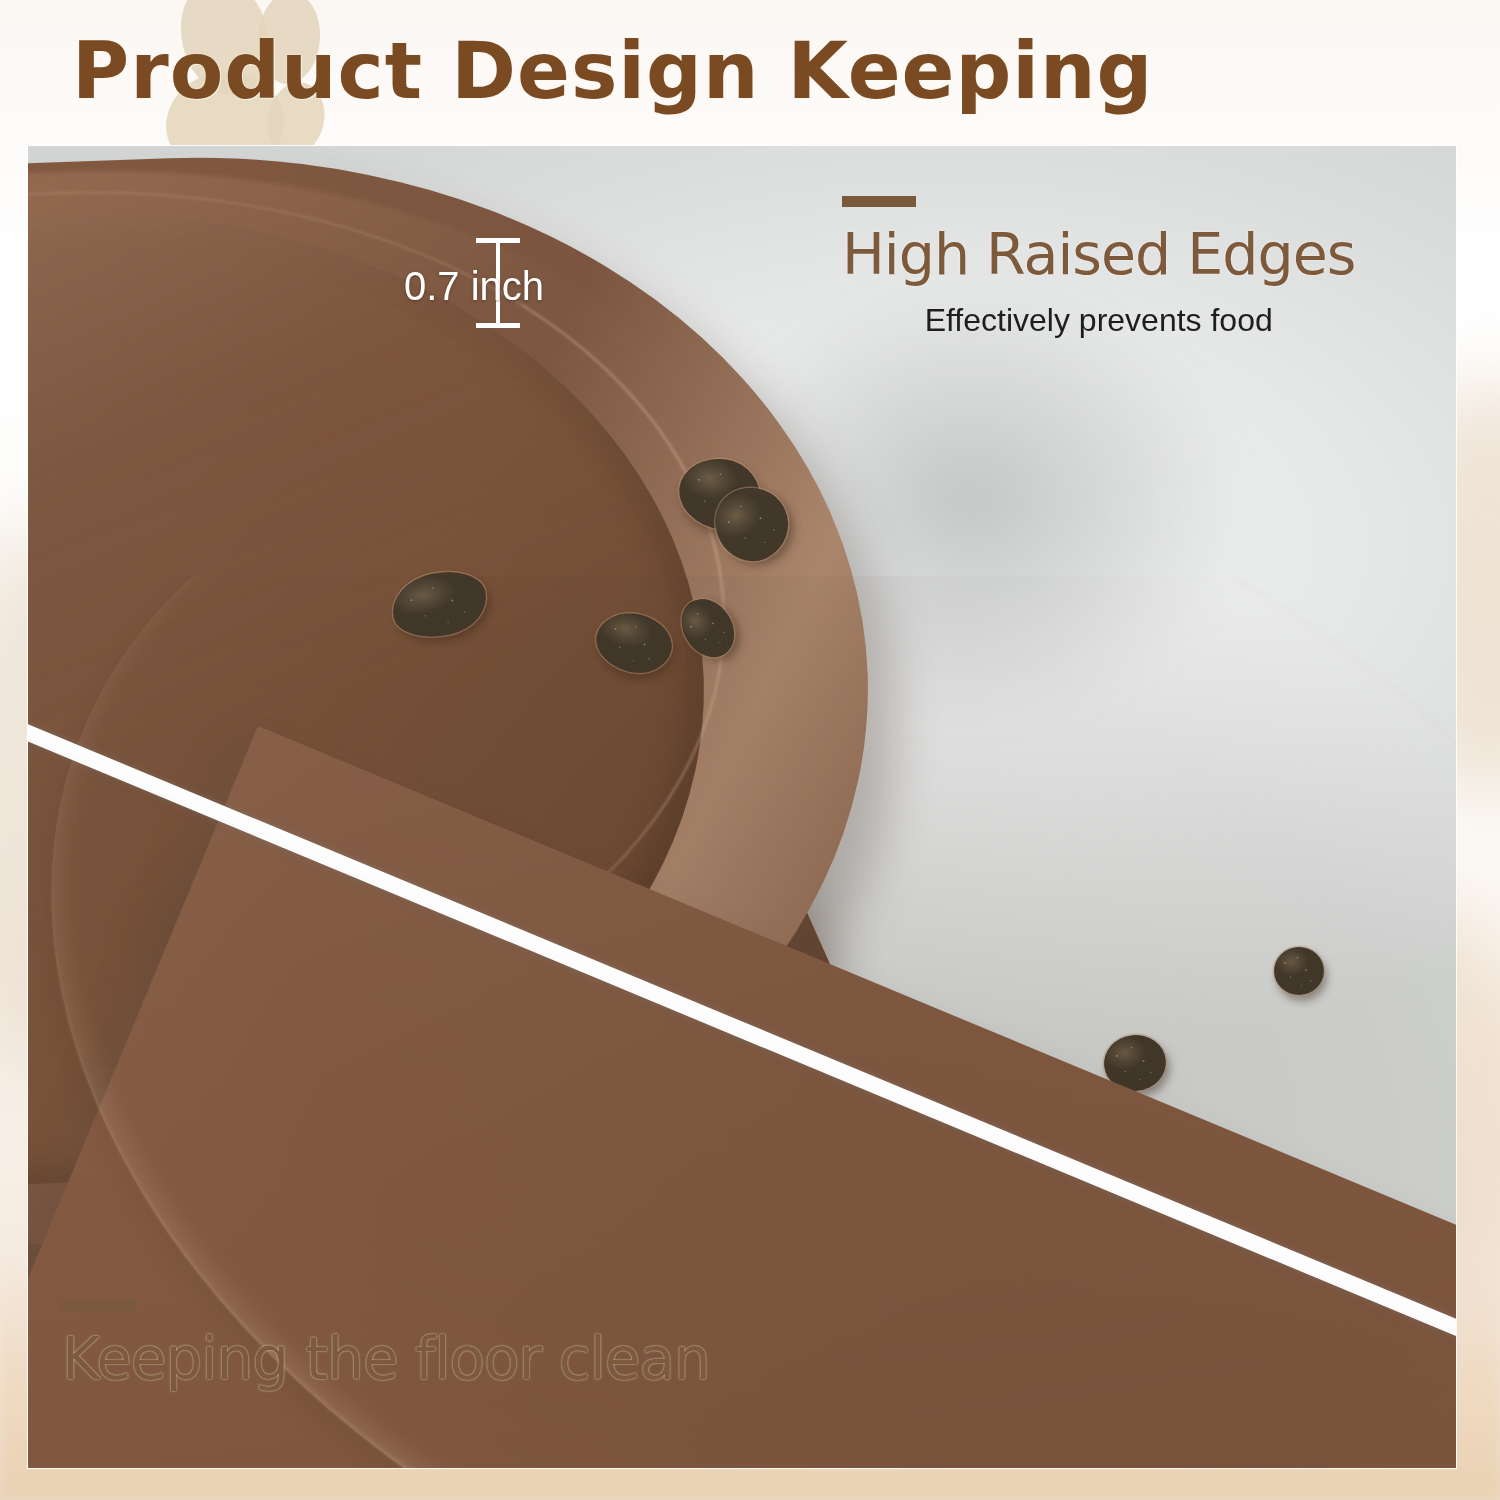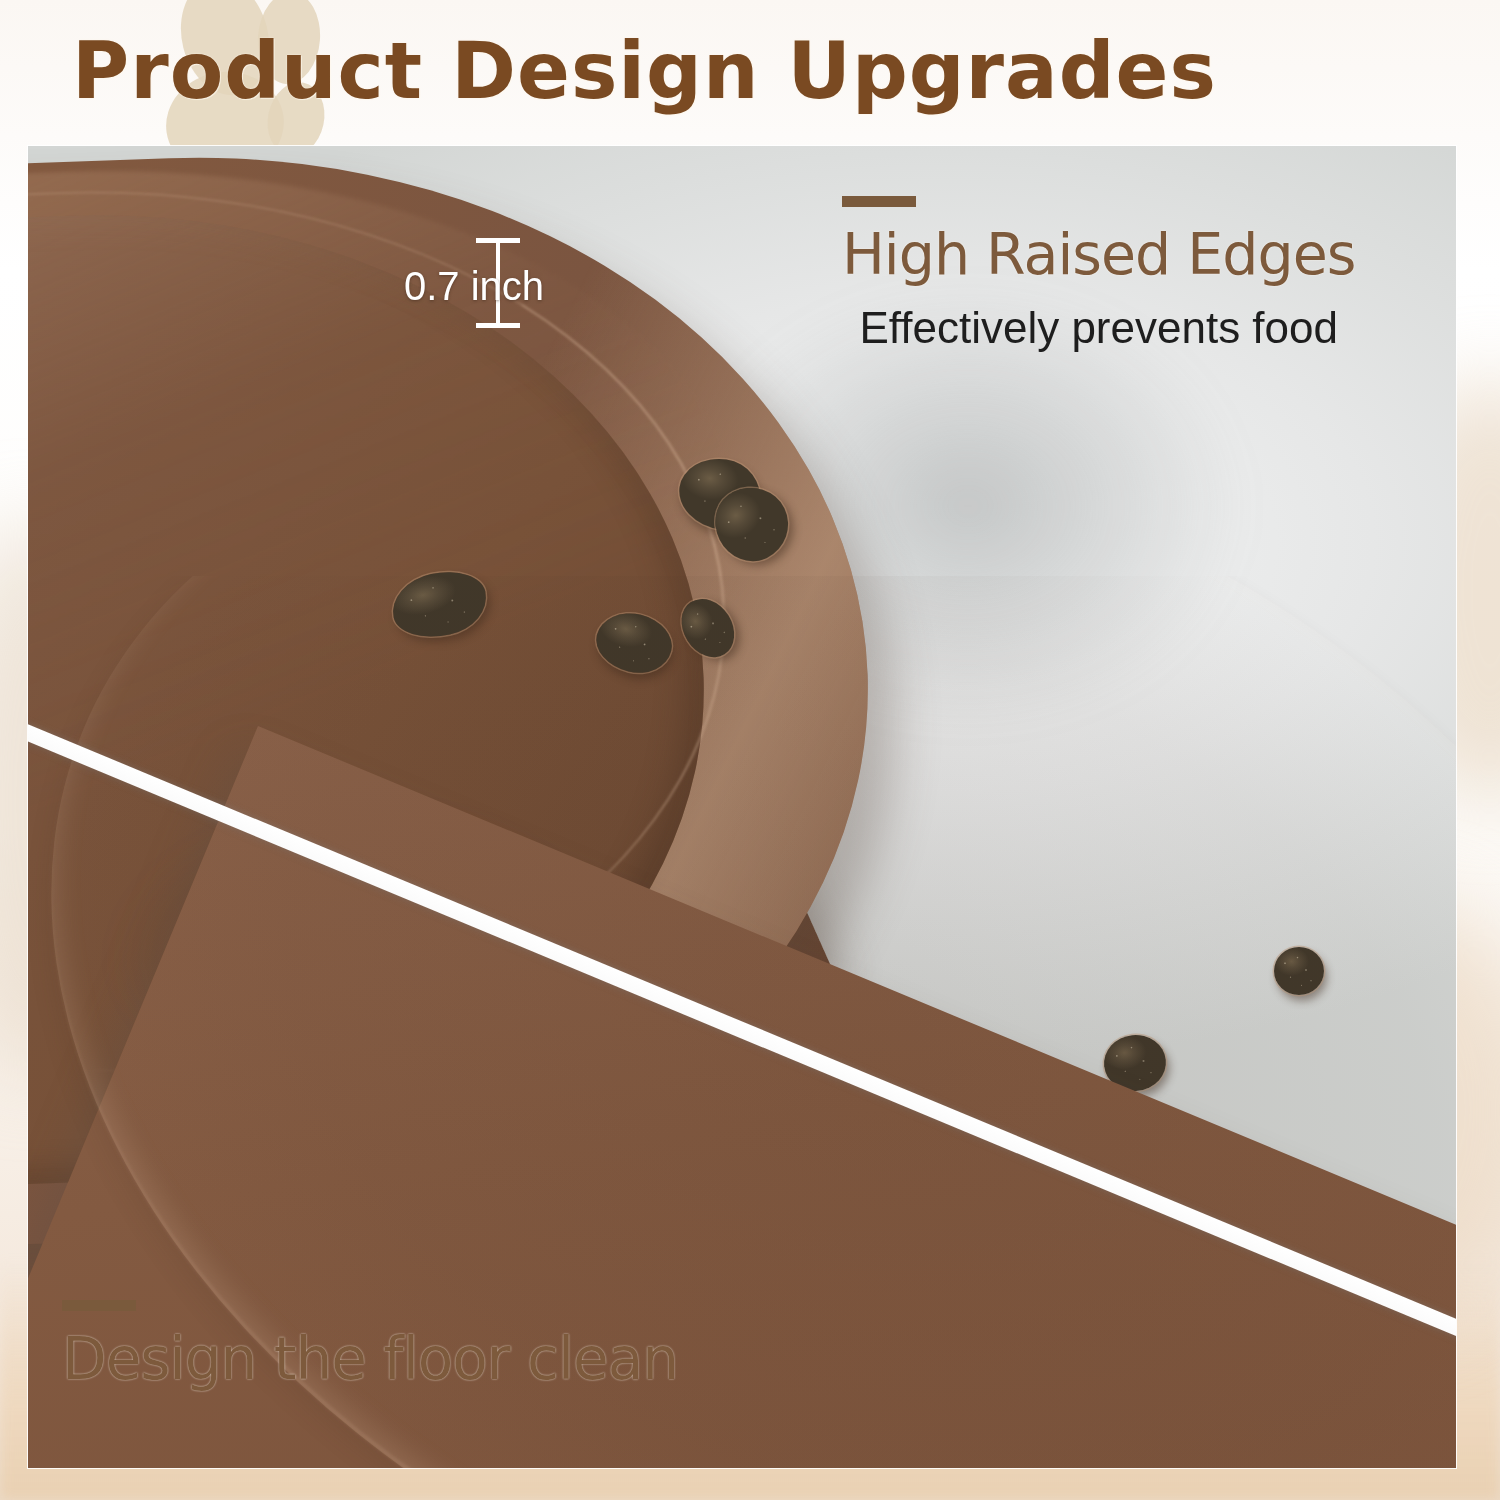--- a/index.html
+++ b/index.html
@@ -182,21 +182,21 @@
   .callout{ position:absolute; z-index:9; }
   .bar{ width:74px; height:11px; background:#7a5a3c; }
   .h2{
     font-family:"DejaVu Sans", sans-serif;
     font-size:57px; color:#7d5a3c; letter-spacing:-1px; white-space:nowrap;
     margin-top:14px;
     text-shadow:0 0 2px rgba(255,250,244,.8);
   }
   .sub{
     font-family:"Liberation Sans", sans-serif;
-    font-size:44px; color:#1e1e1e; line-height:1.22; margin-top:14px;
+    font-size:32px; color:#1e1e1e; line-height:1.22; margin-top:14px;
   }
   .sub div{ white-space:nowrap; }
 
   .botcall{ position:absolute; left:62px; top:1300px; z-index:9; }
   .botcall .h2{ font-size:58px; }
   .botcall .sub{ font-size:36px; margin-top:10px; }
 
   
   .dim{ position:absolute; z-index:9; }
   .dim .vline{ position:absolute; left:50%; top:0; width:4px; height:90px;
@@ -221,21 +221,21 @@
   <div class="blurblob" style="left:1250px;top:900px;width:300px;height:420px;background:rgba(233,214,190,.6);"></div>
   <div class="blurblob" style="left:-60px;top:520px;width:180px;height:560px;background:rgba(226,208,186,.5);"></div>
 
   <div class="header">
     <div id="paw-layer">
         <div class="pawmark" style="left: 182px; top: -22px; width: 86px; height: 118px; transform: rotate(-14deg); background: rgb(227, 213, 187);"></div>
         <div class="pawmark" style="left: 258px; top: -8px; width: 62px; height: 92px; transform: rotate(4deg); background: rgb(227, 213, 187);"></div>
         <div class="pawmark" style="left: 166px; top: 72px; width: 118px; height: 104px; transform: rotate(-8deg); background: rgb(227, 213, 187);"></div>
         <div class="pawmark" style="left: 268px; top: 82px; width: 56px; height: 74px; transform: rotate(12deg); background: rgb(227, 213, 187);"></div>
       </div>
-    <div class="title">Product Design Upgrades</div>
+    <div class="title">Product Design Keeping</div>
   </div>
 
   <div class="photo">
     <div class="floor"></div>
     <div class="floorShadow"></div>
     <div class="floorShadow2"></div>
 
     <div class="topslab"></div>
     <div class="topmat">
       <div class="rim"></div>
@@ -282,16 +282,16 @@
   <div class="callout" style="left:842px;top:196px;text-align:center;">
     <div class="bar"></div>
     <div class="h2">High Raised Edges</div>
     <div class="sub">
       <div>Effectively prevents food</div>
     </div>
   </div>
 
   <div class="botcall">
     <div class="bar"></div>
-    <div class="h2">Design the floor clean</div>
+    <div class="h2">Keeping the floor clean</div>
   </div>
 
 </div>
 
 </body></html>

